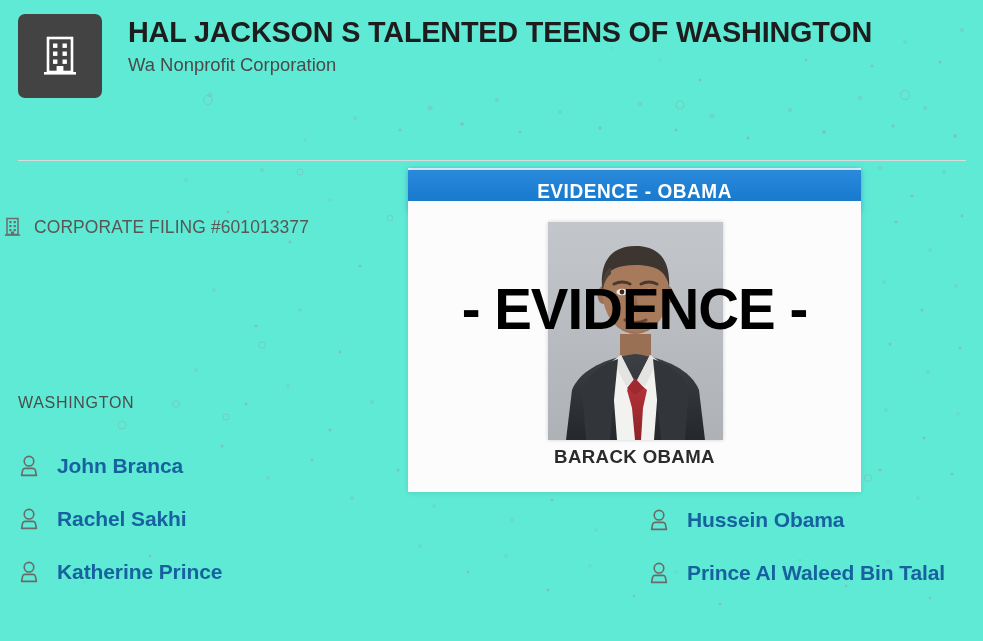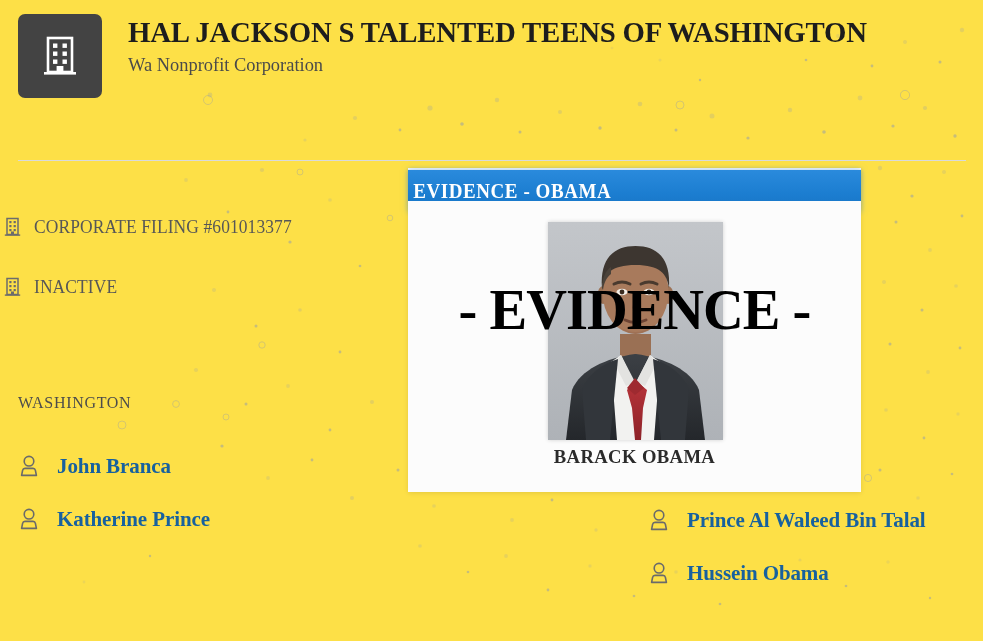--- a/index.html
+++ b/index.html
@@ -5,22 +5,22 @@
   html, body {
     margin: 0;
     padding: 0;
     background: #ffffff;
   }
   #page {
     position: relative;
     width: 983px;
     height: 641px;
     overflow: hidden;
-    background: #fde047;
-    font-family: Liberation Serif, serif;
+    background: #5eead4;
+    font-family: Liberation Sans, sans-serif;
     -webkit-font-smoothing: antialiased;
   }
 
   
   .speckle {
     position: absolute;
     inset: 0;
     pointer-events: none;
     z-index: 1;
   }
@@ -168,21 +168,21 @@
   .evidence-banner {
     position: absolute;
     left: 0;
     top: 2px;
     width: 453px;
     height: 42px;
     background: linear-gradient(180deg, #2a8adc 0%, #1c7ed1 55%, #1773c4 100%);
     box-shadow: 0 0 6px rgba(60,140,220,0.55);
     display: flex;
     align-items: center;
-    justify-content: flex-start;
+    justify-content: center;
   }
   .evidence-banner-text {
     color: #ffffff;
     font-size: 20px;
     font-weight: 700;
     letter-spacing: 0.6px;
     transform: scaleX(0.95);
   }
   .evidence-body {
     position: absolute;
@@ -377,86 +377,79 @@
           <rect x="9.6" y="8" width="2.2" height="2.2" fill="#6c6c6c"></rect>
           <rect x="5.3" y="12" width="2.2" height="2.2" fill="#6c6c6c"></rect>
           <rect x="9.6" y="12" width="2.2" height="2.2" fill="#6c6c6c"></rect>
           <rect x="7" y="14.5" width="3" height="3" fill="#6c6c6c"></rect>
           <rect x="0.8" y="17.4" width="15.4" height="1.4" fill="#6c6c6c"></rect>
         </svg>
       </span>
       <span class="info-label">CORPORATE FILING #601013377</span>
     </div>
 
-    <div class="info-row">
-      <span class="info-icon">
-        <svg width="17" height="20" viewBox="0 0 17 20" xmlns="http://www.w3.org/2000/svg">
-          <rect x="3" y="1.5" width="11" height="16" fill="none" stroke="#6c6c6c" stroke-width="1.5"></rect>
-          <rect x="5.3" y="4" width="2.2" height="2.2" fill="#6c6c6c"></rect>
-          <rect x="9.6" y="4" width="2.2" height="2.2" fill="#6c6c6c"></rect>
-          <rect x="5.3" y="8" width="2.2" height="2.2" fill="#6c6c6c"></rect>
-          <rect x="9.6" y="8" width="2.2" height="2.2" fill="#6c6c6c"></rect>
-          <rect x="5.3" y="12" width="2.2" height="2.2" fill="#6c6c6c"></rect>
-          <rect x="9.6" y="12" width="2.2" height="2.2" fill="#6c6c6c"></rect>
-          <rect x="7" y="14.5" width="3" height="3" fill="#6c6c6c"></rect>
-          <rect x="0.8" y="17.4" width="15.4" height="1.4" fill="#6c6c6c"></rect>
-        </svg>
-      </span>
-      <span class="info-label">INACTIVE</span>
-    </div>
 
   </div>
 
   <div class="governors-heading">WASHINGTON</div>
 
   <div class="gov-col gov-col-left">
 
     <div class="gov-item">
       <span class="gov-icon">
         <svg width="20" height="22" viewBox="0 0 20 22" xmlns="http://www.w3.org/2000/svg">
           <circle cx="10" cy="6.2" r="4.8" fill="none" stroke="#6a6a6a" stroke-width="1.6"></circle>
           <path d="M2.6 20.4 L3.6 15.4 Q4 13.4 6 13.4 L14 13.4 Q16 13.4 16.4 15.4 L17.4 20.4 Z" fill="none" stroke="#6a6a6a" stroke-width="1.6" stroke-linejoin="round"></path>
         </svg>
       </span>
       <span class="gov-name">John Branca</span>
     </div>
 
-
     <div class="gov-item">
       <span class="gov-icon">
         <svg width="20" height="22" viewBox="0 0 20 22" xmlns="http://www.w3.org/2000/svg">
           <circle cx="10" cy="6.2" r="4.8" fill="none" stroke="#6a6a6a" stroke-width="1.6"></circle>
           <path d="M2.6 20.4 L3.6 15.4 Q4 13.4 6 13.4 L14 13.4 Q16 13.4 16.4 15.4 L17.4 20.4 Z" fill="none" stroke="#6a6a6a" stroke-width="1.6" stroke-linejoin="round"></path>
         </svg>
       </span>
-      <span class="gov-name">Katherine Prince</span>
-    </div>
-
-  </div>
-
-  <div class="gov-col gov-col-right">
+      <span class="gov-name">Rachel Sakhi</span>
+    </div>
 
     <div class="gov-item">
       <span class="gov-icon">
         <svg width="20" height="22" viewBox="0 0 20 22" xmlns="http://www.w3.org/2000/svg">
           <circle cx="10" cy="6.2" r="4.8" fill="none" stroke="#6a6a6a" stroke-width="1.6"></circle>
           <path d="M2.6 20.4 L3.6 15.4 Q4 13.4 6 13.4 L14 13.4 Q16 13.4 16.4 15.4 L17.4 20.4 Z" fill="none" stroke="#6a6a6a" stroke-width="1.6" stroke-linejoin="round"></path>
         </svg>
       </span>
-      <span class="gov-name">Prince Al Waleed Bin Talal</span>
-    </div>
+      <span class="gov-name">Katherine Prince</span>
+    </div>
+
+  </div>
+
+  <div class="gov-col gov-col-right">
 
     <div class="gov-item">
       <span class="gov-icon">
         <svg width="20" height="22" viewBox="0 0 20 22" xmlns="http://www.w3.org/2000/svg">
           <circle cx="10" cy="6.2" r="4.8" fill="none" stroke="#6a6a6a" stroke-width="1.6"></circle>
           <path d="M2.6 20.4 L3.6 15.4 Q4 13.4 6 13.4 L14 13.4 Q16 13.4 16.4 15.4 L17.4 20.4 Z" fill="none" stroke="#6a6a6a" stroke-width="1.6" stroke-linejoin="round"></path>
         </svg>
       </span>
       <span class="gov-name">Hussein Obama</span>
+    </div>
+
+    <div class="gov-item">
+      <span class="gov-icon">
+        <svg width="20" height="22" viewBox="0 0 20 22" xmlns="http://www.w3.org/2000/svg">
+          <circle cx="10" cy="6.2" r="4.8" fill="none" stroke="#6a6a6a" stroke-width="1.6"></circle>
+          <path d="M2.6 20.4 L3.6 15.4 Q4 13.4 6 13.4 L14 13.4 Q16 13.4 16.4 15.4 L17.4 20.4 Z" fill="none" stroke="#6a6a6a" stroke-width="1.6" stroke-linejoin="round"></path>
+        </svg>
+      </span>
+      <span class="gov-name">Prince Al Waleed Bin Talal</span>
     </div>
 
   </div>
 
   <div class="evidence-card">
 
     <div class="evidence-banner">
       <span class="evidence-banner-text">EVIDENCE - OBAMA</span>
     </div>
 

